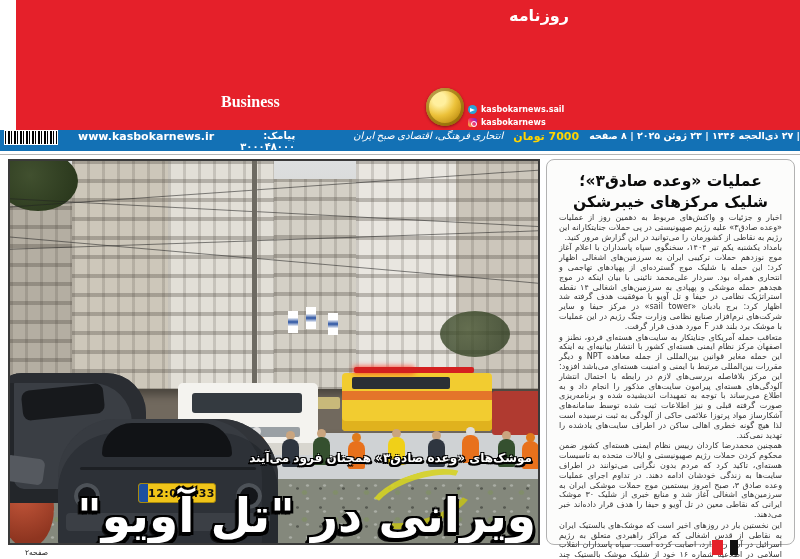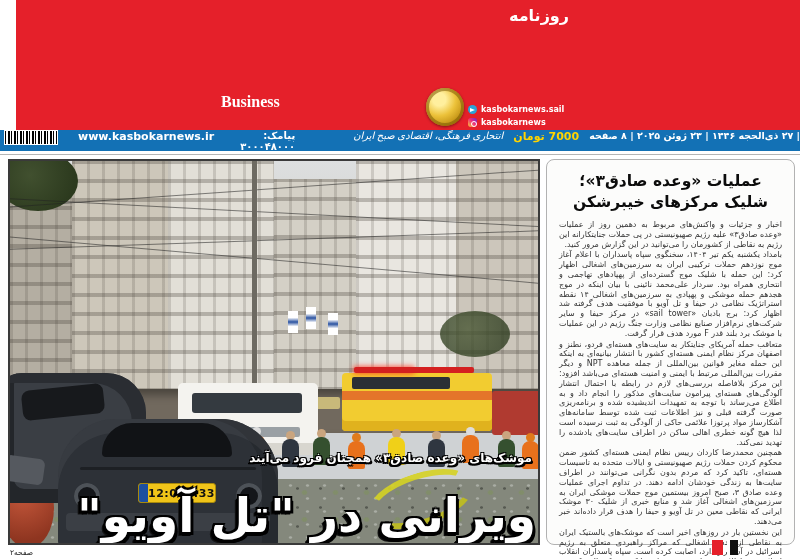--- a/index.html
+++ b/index.html
@@ -130,27 +130,27 @@
   .strap { left:356px; top:312px; width:110px; height:52px; border:6px solid #d6d324; border-radius:50%;
            border-color:#d6d324 transparent #c2bf1d transparent; transform:rotate(-18deg); opacity:.9; }
 
   .photo-kicker { right:6px; top:290px; direction:rtl; color:#fff; font-weight:bold; font-size:12px;
         white-space:nowrap; text-shadow:-1px -1px 0 #000,1px -1px 0 #000,-1px 1px 0 #000,1px 1px 0 #000,
         -2px 2px 0 #000, 2px 2px 0 #000, 0 2px 0 #000; }
   .photo-headline { right:2px; bottom:0px; direction:rtl; color:#fff; font-weight:bold; font-size:47px;
         white-space:nowrap; letter-spacing:1px;
         text-shadow:-2px -2px 0 #000,2px -2px 0 #000,-2px 2px 0 #000,2px 2px 0 #000,
         -3px 3px 0 #000,3px 3px 0 #000,0 4px 0 #000,-4px 4px 0 #111; }
-  .page-ref { position:absolute; left:10px; top:548px; font-size:7.5px; color:#222; direction:rtl; }
+  .page-ref { position:absolute; left:25px; top:548px; font-size:7.5px; color:#222; direction:rtl; }
 
   
   .article-box { position:absolute; left:546px; top:159px; width:249px; height:386px;
                  background:#fcfcfb; border:1px solid #b2b2b2; border-radius:8px; padding:11px 12px 8px; }
   .article-headline { direction:rtl; text-align:center; font-weight:bold; color:#0c0c0c;
-                 font-size:15.5px; line-height:21px; margin-bottom:7px; }
+                 font-size:15.5px; line-height:21px; }
   .article-body { direction:rtl; text-align:justify; color:#333; font-size:8px; line-height:9.8px; }
   .article-body p { margin-bottom:1px; }
 
   .corner-mark-red { position:absolute; left:712px; top:540px; width:11px; height:15px; background:#e5202a; }
   .corner-mark-black { position:absolute; left:727px; top:540px; width:11px; height:15px; background:#111;
         box-shadow:inset 3px 0 0 #fff; }
 </style>
 </head>
 <body>
 

